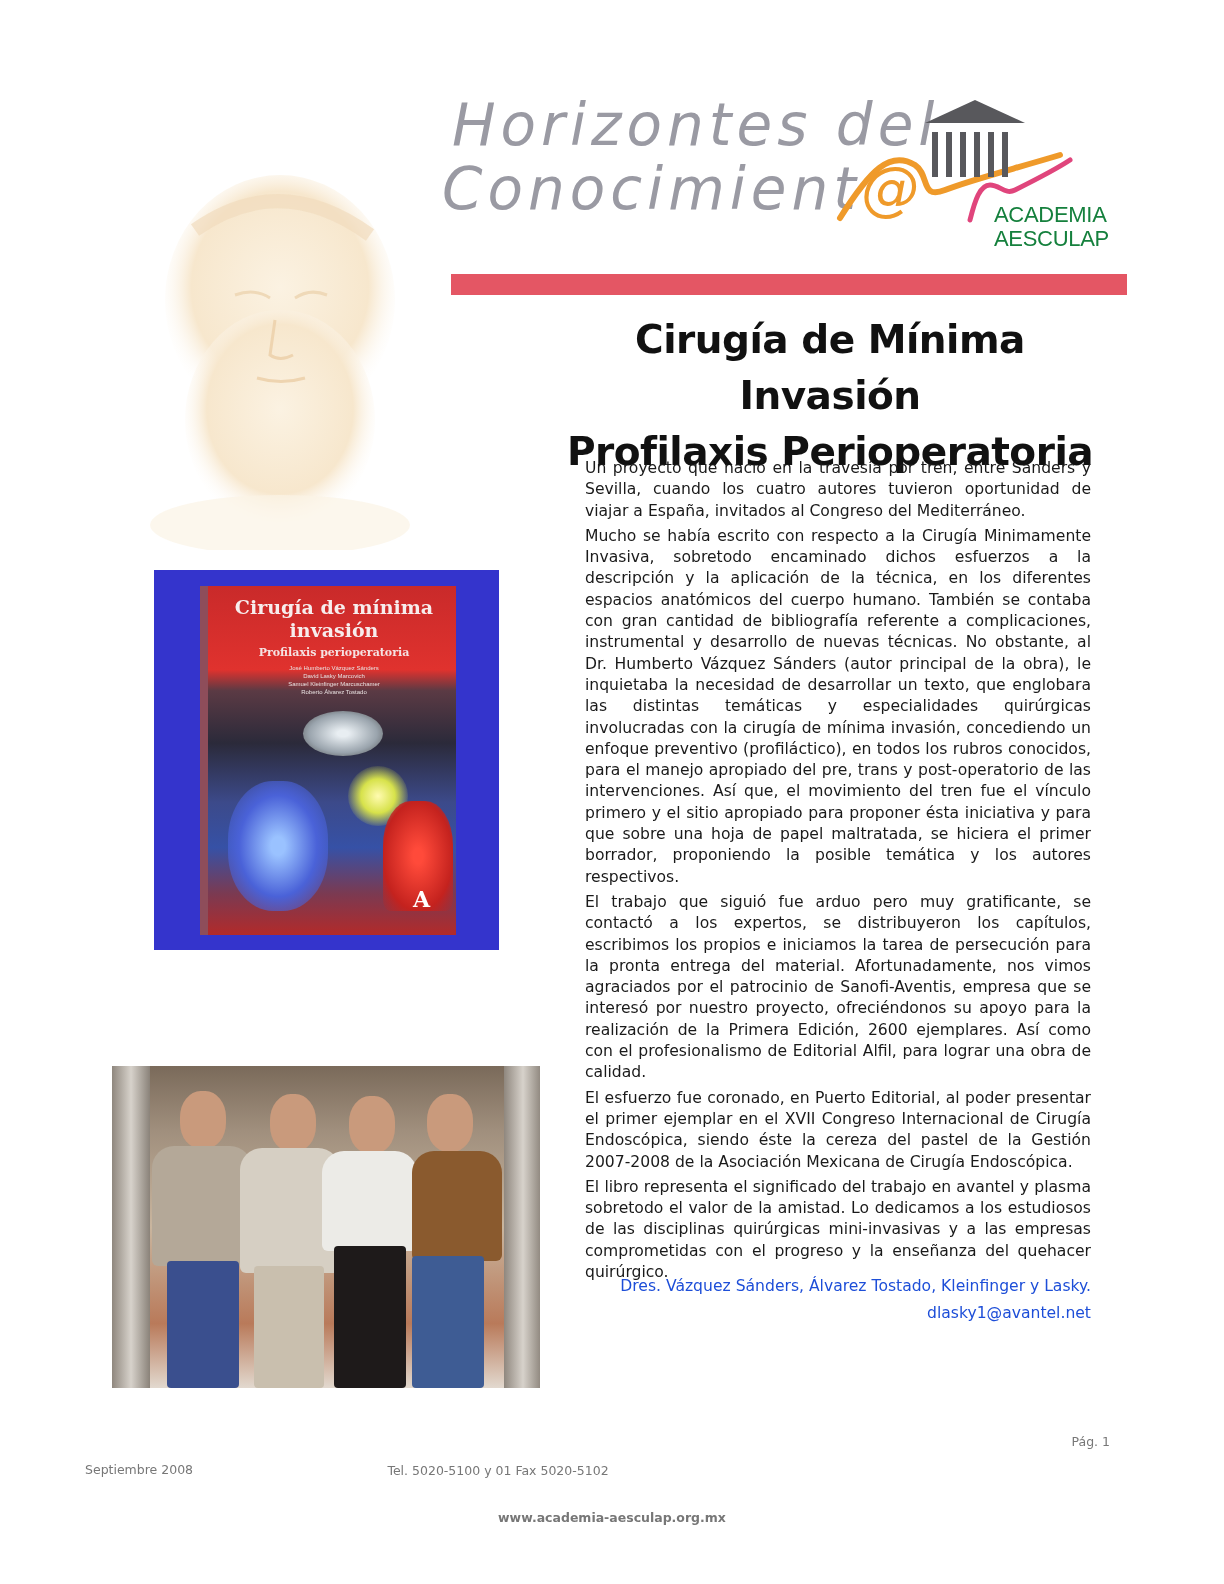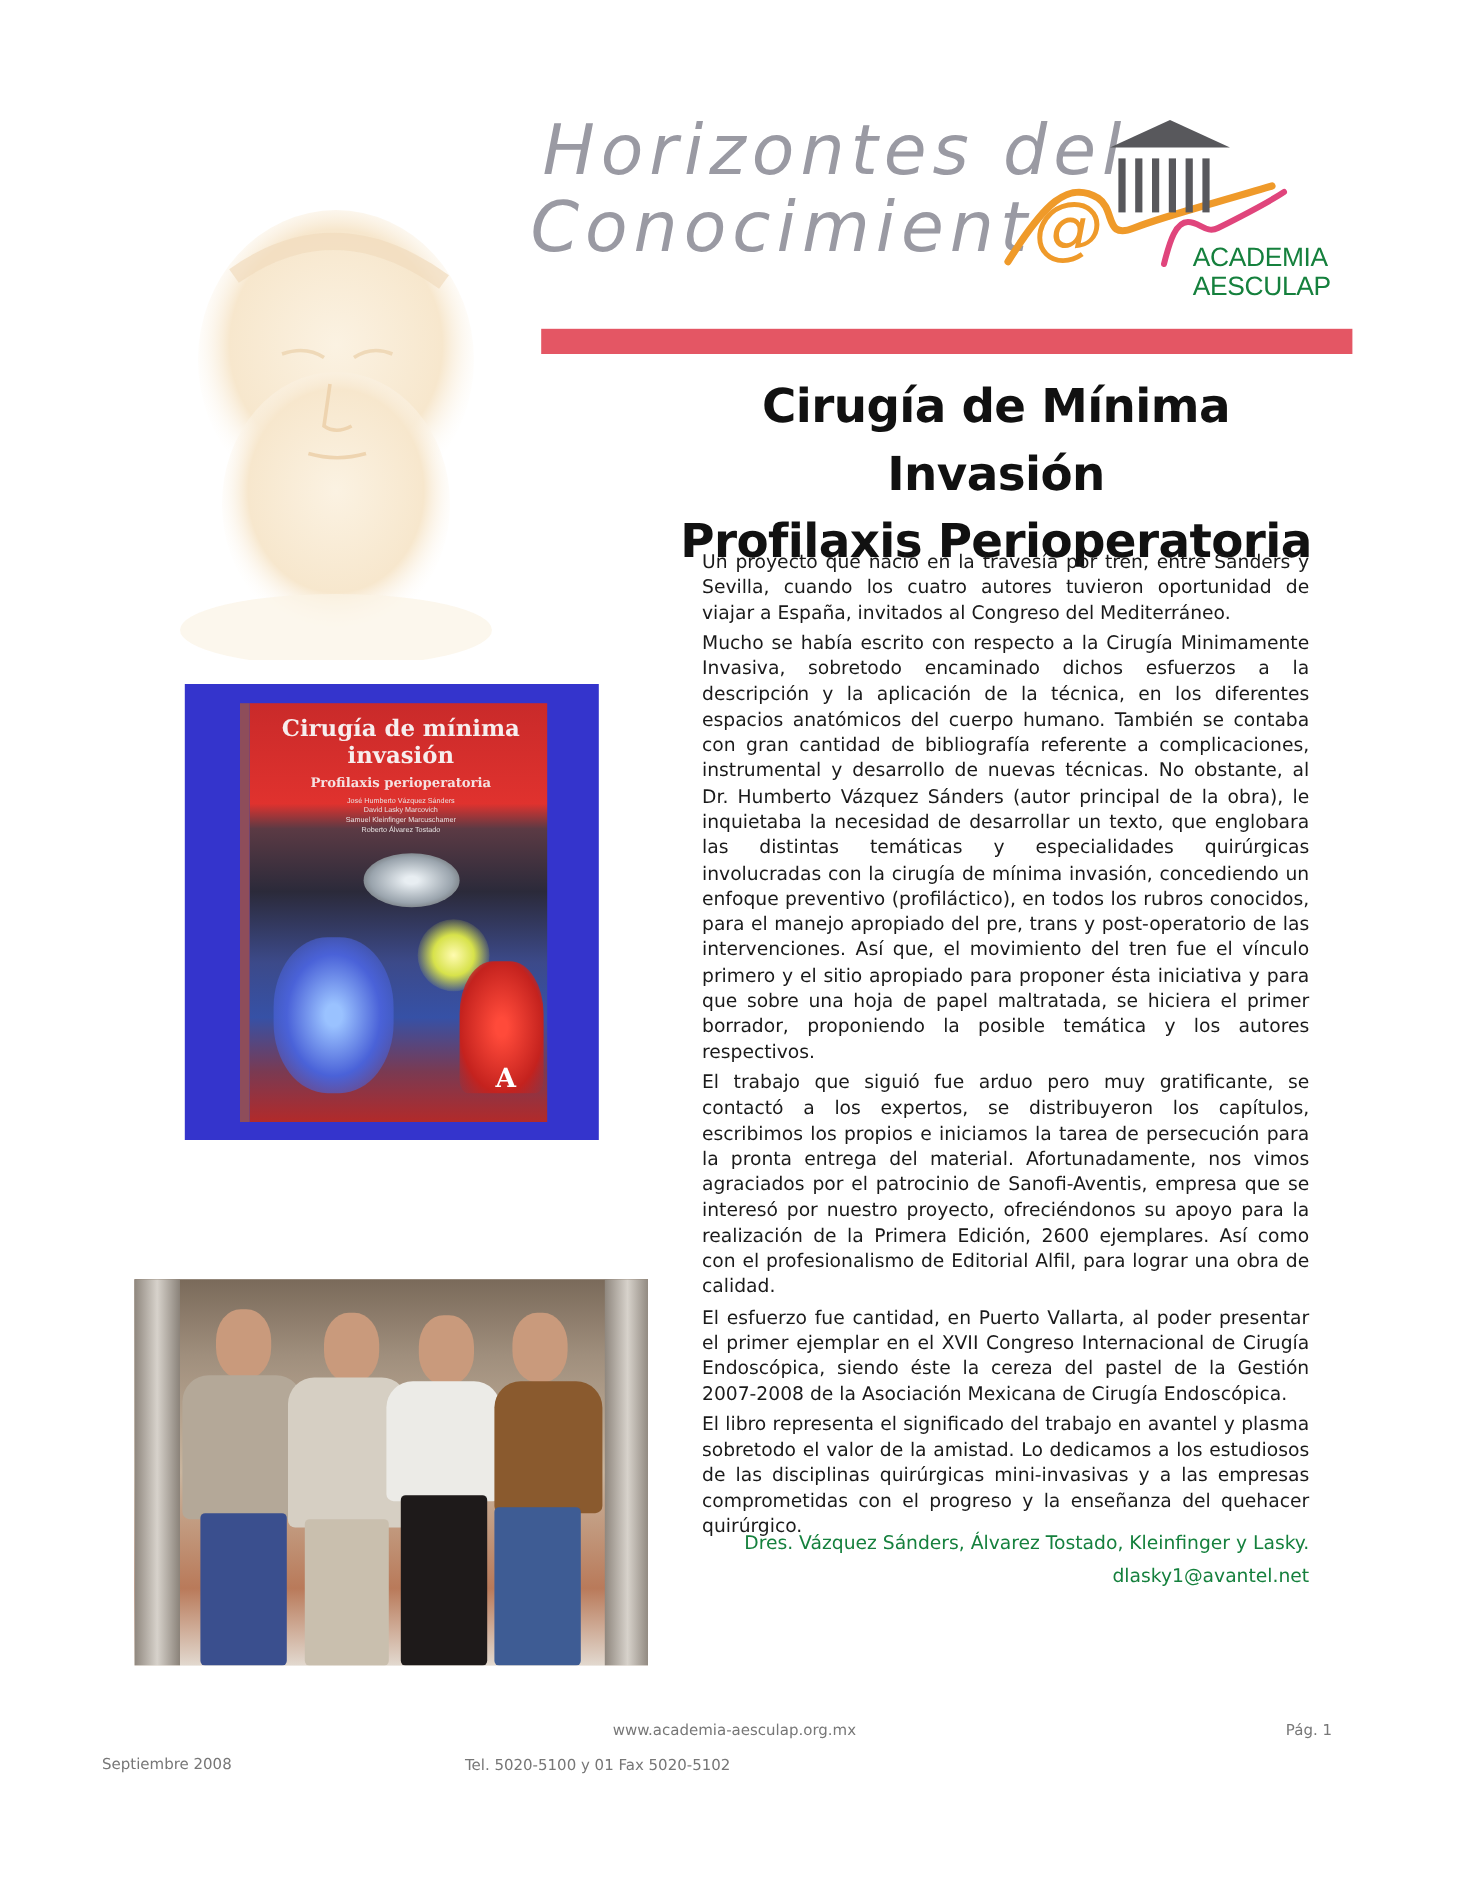--- a/index.html
+++ b/index.html
@@ -18,21 +18,21 @@
   .red-bar { position: absolute; left: 451px; top: 274px; width: 676px; height: 21px; background: #e45664; }
 
   
   .title { position: absolute; left: 540px; top: 312px; width: 580px; text-align: center; font-family: "DejaVu Sans", sans-serif; font-weight: bold; font-size: 39px; line-height: 56px; color: #111; letter-spacing: -0.5px; }
 
   
   .body { position: absolute; left: 585px; top: 458px; width: 506px; font-family: "DejaVu Sans", sans-serif; font-size: 15.6px; line-height: 21.3px; color: #1a1a1a; text-align: justify; }
   .body p { margin: 0 0 4px 0; }
   .body b { font-weight: normal; }
 
-  .signature { position: absolute; left: 585px; top: 1273px; width: 506px; text-align: right; font-family: "DejaVu Sans", sans-serif; font-size: 15.6px; line-height: 27px; color: #15803d; }
+  .signature { position: absolute; left: 585px; top: 1273px; width: 506px; text-align: right; font-family: "DejaVu Sans", sans-serif; font-size: 15.6px; line-height: 27px; color: #1d4ed8; }
 
   
   .book-frame { position: absolute; left: 154px; top: 570px; width: 345px; height: 380px; background: #3434cc; }
   .book { position: absolute; left: 46px; top: 16px; width: 256px; height: 349px; background: linear-gradient(180deg, #c92a2a 0%, #e0322e 24%, #5b3a44 30%, #2b2a3a 45%, #3c4a8a 62%, #3651a6 75%, #7a3a52 88%, #b22a2a 100%); border-left: 8px solid #8e4d5a; box-sizing: border-box; overflow: hidden; }
   .book-title { position: absolute; left: 16px; top: 10px; width: 220px; text-align: center; font-family: "DejaVu Serif", serif; font-weight: bold; color: #f7eded; font-size: 19px; line-height: 23px; }
   .book-sub { position: absolute; left: 16px; top: 60px; width: 220px; text-align: center; font-family: "DejaVu Serif", serif; font-weight: bold; color: #f5e2e2; font-size: 11px; }
   .book-authors { position: absolute; left: 30px; top: 78px; width: 192px; text-align: center; font-family: "Liberation Sans", sans-serif; color: #e8e0e0; font-size: 6px; line-height: 8px; }
   .book-lamp { position: absolute; left: 95px; top: 125px; width: 80px; height: 45px; border-radius: 50%; background: radial-gradient(ellipse, #e8eef2 10%, #9aa4ad 60%, #444 100%); }
   .book-glow { position: absolute; left: 140px; top: 180px; width: 60px; height: 60px; border-radius: 50%; background: radial-gradient(circle, #fffbb0 0%, #d7e24b 40%, rgba(120,140,40,0) 75%); }
   .book-red { position: absolute; left: 175px; top: 215px; width: 70px; height: 110px; border-radius: 40% 40% 10% 10%; background: radial-gradient(ellipse, #ff4a3a 10%, #c4221e 70%, rgba(150,20,20,0) 100%); }
@@ -41,21 +41,21 @@
 
   .group-photo { position: absolute; left: 112px; top: 1066px; width: 428px; height: 322px; overflow: hidden; background: linear-gradient(180deg, #7a6a5a 0%, #a08f7d 20%, #c9b59e 50%, #b97a5a 80%, #e2d9cf 100%); }
   .col { position: absolute; top: 0; width: 38px; height: 322px; background: linear-gradient(90deg, #8f877e, #d7d2cb, #8a8279); }
   .head { position: absolute; width: 46px; height: 58px; border-radius: 45%; background: #c99a7c; }
   .torso { position: absolute; border-radius: 22px 22px 6px 6px; }
   .legs { position: absolute; border-radius: 4px; }
 
   
   .footer { position: absolute; font-family: "DejaVu Sans", sans-serif; font-size: 12.5px; color: #777; }
   .f-date { left: 85px; top: 1434px; margin-top: 28px; }
-  .f-web { left: 0; width: 1224px; text-align: center; top: 1434px; }
+  .f-web { left: 0; width: 1224px; text-align: center; top: 1510px; font-weight: bold; }
   .f-page { right: 114px; top: 1434px; }
   .f-tel { left: 0; width: 996px; text-align: center; top: 1463px; }
 </style>
 </head>
 <body>
 
 <svg class="bust" viewBox="0 0 290 400">
   <defs>
     <radialGradient id="bg1" cx="50%" cy="45%" r="55%">
       <stop offset="0%" stop-color="#fbf2e2"></stop>
@@ -101,21 +101,21 @@
 
 <div class="title">
   <div>Cirugía de Mínima Invasión</div>
   <div>Profilaxis Perioperatoria</div>
 </div>
 
 <div class="body">
   <p>Un proyecto que nació en la travesía por tren, entre Sánders y Sevilla, cuando los cuatro autores tuvieron oportunidad de viajar a España, invitados al Congreso del Mediterráneo.</p>
   <p>Mucho se había escrito con respecto a la Cirugía Minimamente Invasiva, sobretodo encaminado dichos esfuerzos a la descripción y la aplicación de la técnica, en los diferentes espacios anatómicos del cuerpo humano. También se contaba con gran cantidad de bibliografía referente a complicaciones, instrumental y desarrollo de nuevas técnicas. No obstante, al Dr. Humberto Vázquez Sánders (autor principal de la obra), le inquietaba la necesidad de desarrollar un texto, que englobara las distintas temáticas y especialidades quirúrgicas involucradas con la cirugía de mínima invasión, concediendo un enfoque preventivo (profiláctico), en todos los rubros conocidos, para el manejo apropiado del pre, trans y post-operatorio de las intervenciones. Así que, el movimiento del tren fue el vínculo primero y el sitio apropiado para proponer ésta iniciativa y para que sobre una hoja de papel maltratada, se hiciera el primer borrador, proponiendo la posible temática y los autores respectivos.</p>
   <p><span>El trabajo que siguió fue arduo pero muy gratificante, se contactó a los expertos, se distribuyeron los capítulos, escribimos los propios e iniciamos la tarea de persecución para la pronta entrega del material. Afortunadamente, nos vimos agraciados por el patrocinio de Sanofi-Aventis, empresa que se interesó por nuestro proyecto, ofreciéndonos su apoyo para la realización de la </span><b>Primera Edición</b><span>, 2600 ejemplares. Así como con el profesionalismo de Editorial Alfil, para lograr una obra de calidad.</span></p>
-  <p><span>El esfuerzo fue cantidad, en Puerto Vallarta, al poder presentar el primer ejemplar en el </span><b>XVII Congreso Internacional de Cirugía Endoscópica</b><span>, siendo éste la cereza del pastel de la Gestión 2007-2008 de la Asociación Mexicana de Cirugía Endoscópica.</span></p>
+  <p><span>El esfuerzo fue coronado, en Puerto Editorial, al poder presentar el primer ejemplar en el </span><b>XVII Congreso Internacional de Cirugía Endoscópica</b><span>, siendo éste la cereza del pastel de la Gestión 2007-2008 de la Asociación Mexicana de Cirugía Endoscópica.</span></p>
   <p>El libro representa el significado del trabajo en avantel y plasma sobretodo el valor de la amistad. Lo dedicamos a los estudiosos de las disciplinas quirúrgicas mini-invasivas y a las empresas comprometidas con el progreso y la enseñanza del quehacer quirúrgico.</p>
 </div>
 
 <div class="signature">
   <div>Dres. Vázquez Sánders, Álvarez Tostado, Kleinfinger y Lasky.</div>
   <div>dlasky1@avantel.net</div>
 </div>
 
 <div class="book-frame">
   <div class="book">

